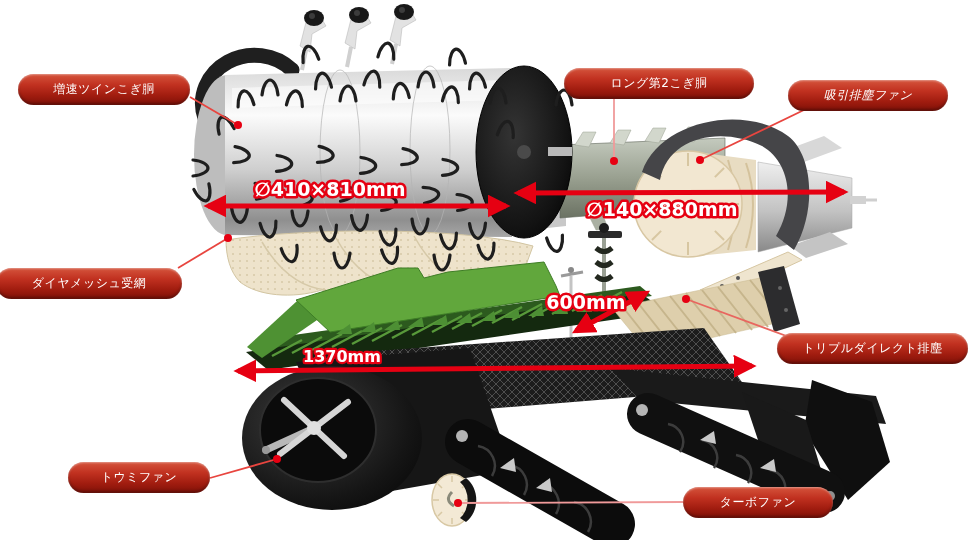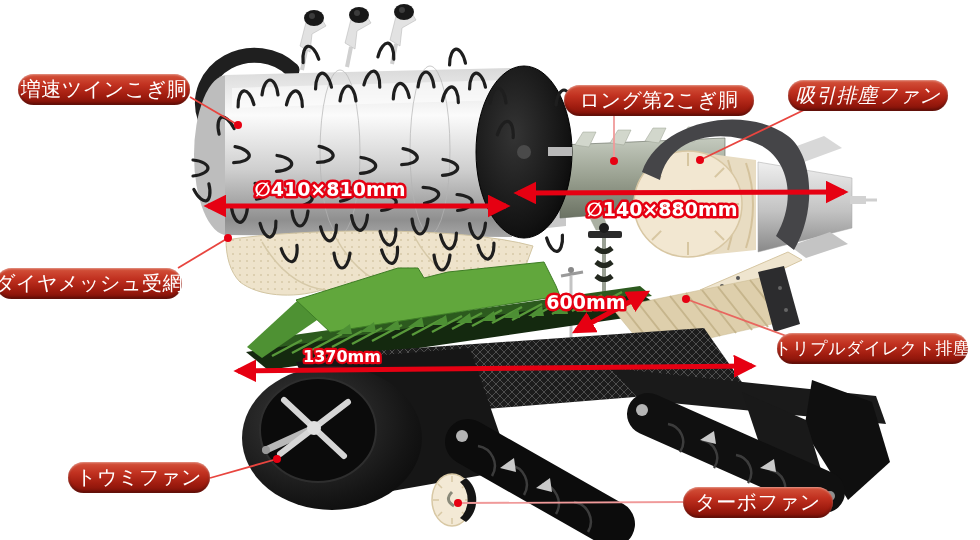--- a/index.html
+++ b/index.html
@@ -1,24 +1,24 @@
 <!DOCTYPE html>
 <html><head>
 <meta charset="utf-8">
 <style>
   html,body{margin:0;padding:0;background:#fff;}
   .stage{position:relative;width:980px;height:540px;background:#fff;overflow:hidden;
          font-family:"DejaVu Sans",sans-serif;}
   .stage svg{position:absolute;left:0;top:0;}
   .pill{position:absolute;display:flex;align-items:center;justify-content:center;
-        height:31px;border-radius:17px;color:#fff;font-size:20px;font-weight:500;
+        height:31px;border-radius:17px;color:#fff;font-size:12px;font-weight:500;
         letter-spacing:.5px;white-space:nowrap;
         background:linear-gradient(180deg,#d5543c 0%,#c13120 35%,#a01c0f 70%,#7f1108 100%);
         box-shadow:inset 0 1px 2px rgba(255,255,255,.4), inset 0 -2px 3px rgba(0,0,0,.3);}
-  .pill.small{font-size:17px;}
+  .pill.small{font-size:12px;}
   .dim{font-family:"DejaVu Sans",sans-serif;font-weight:bold;fill:#fff;
        stroke:#e60012;paint-order:stroke;stroke-linejoin:round;}
 </style>
 </head>
 <body>
 
 <div class="stage">
 
 <svg width="980" height="540" viewBox="0 0 980 540">
   <defs>
@@ -289,20 +289,20 @@
         <circle cx="614" cy="161" r="4"></circle>
         <circle cx="700" cy="160" r="4"></circle>
     <circle cx="228" cy="238" r="4"></circle>
         <circle cx="686" cy="299" r="4"></circle>
         <circle cx="277" cy="459" r="4"></circle>
     <circle cx="458" cy="503" r="4"></circle>
   </g>
 </svg>
 
 <div class="pill" style="left:18px;top:74px;width:172px;">増速ツインこぎ胴</div>
-<div class="pill" style="left:564px;top:68px;width:190px;margin-top:17px;">ロング第2こぎ胴</div>
+<div class="pill" style="left:564px;top:68px;width:190px;">ロング第2こぎ胴</div>
 <div class="pill" style="left:788px;top:80px;width:160px;font-style:italic;">吸引排塵ファン</div>
 <div class="pill" style="left:-4px;top:268px;width:186px;">ダイヤメッシュ受網</div>
 <div class="pill small" style="left:777px;top:333px;width:191px;">トリプルダイレクト排塵</div>
 <div class="pill" style="left:68px;top:462px;width:142px;">トウミファン</div>
 <div class="pill" style="left:683px;top:487px;width:150px;">ターボファン</div>
 
 </div>
 
 </body></html>

